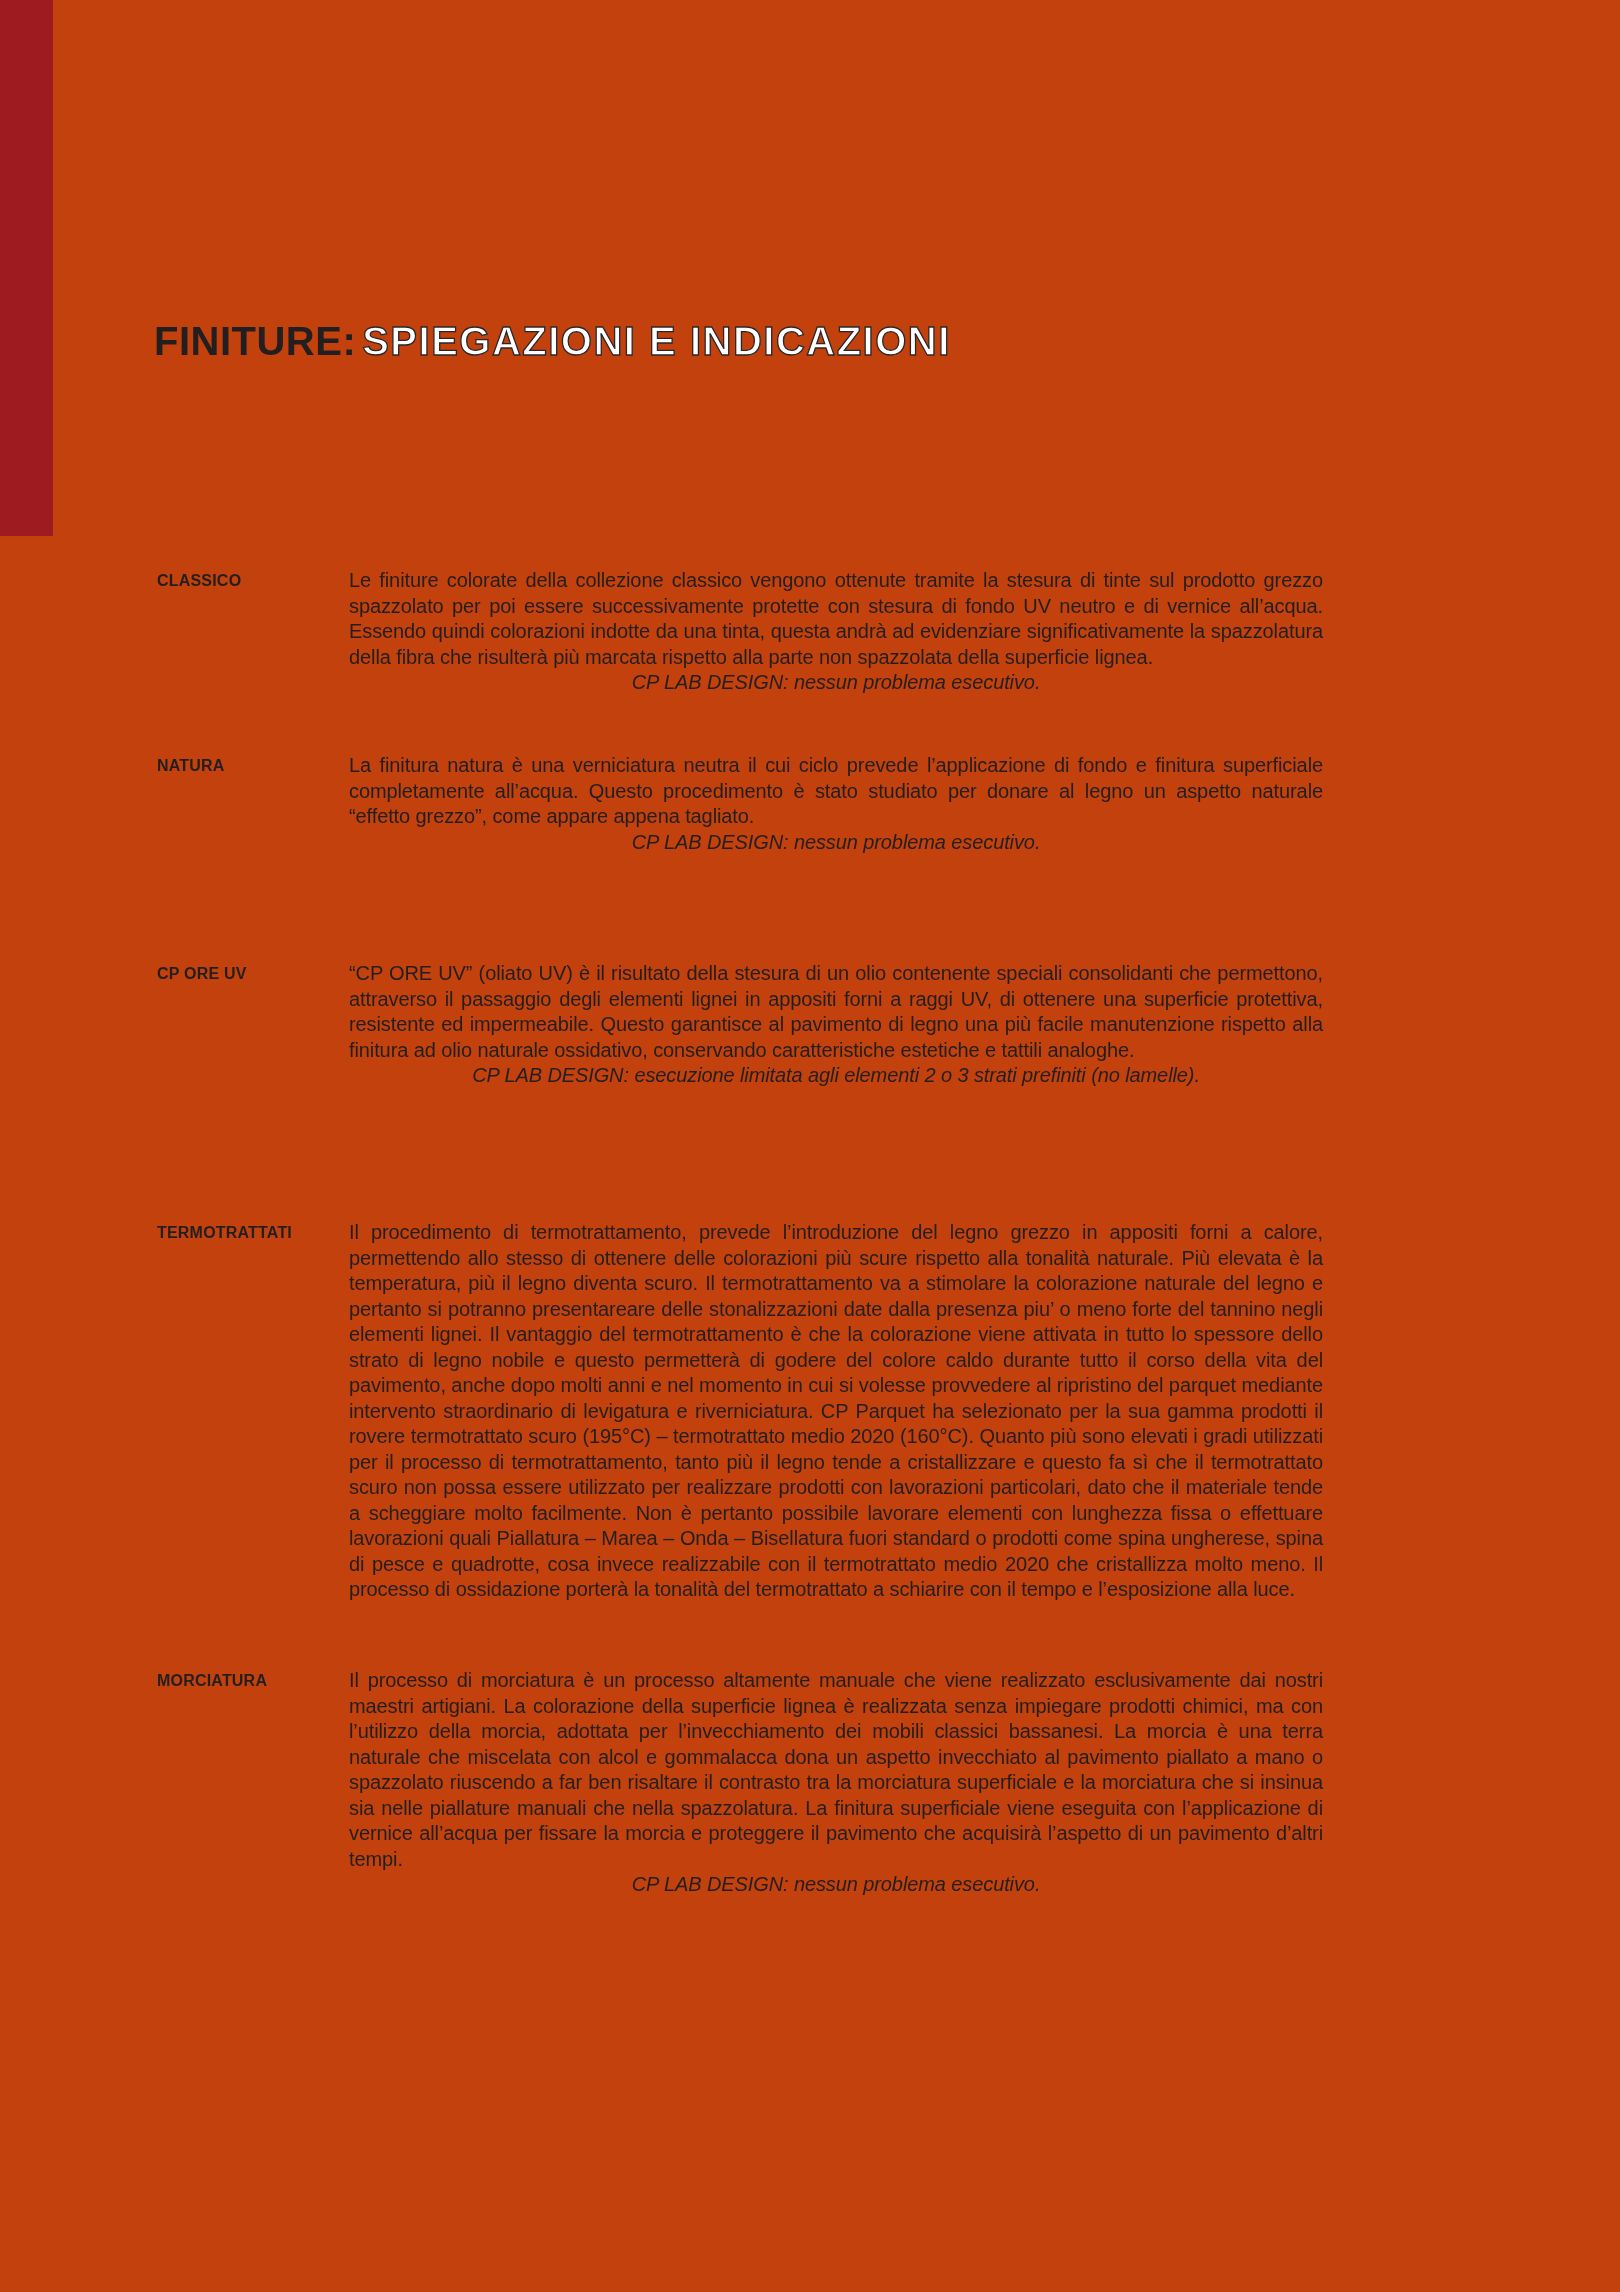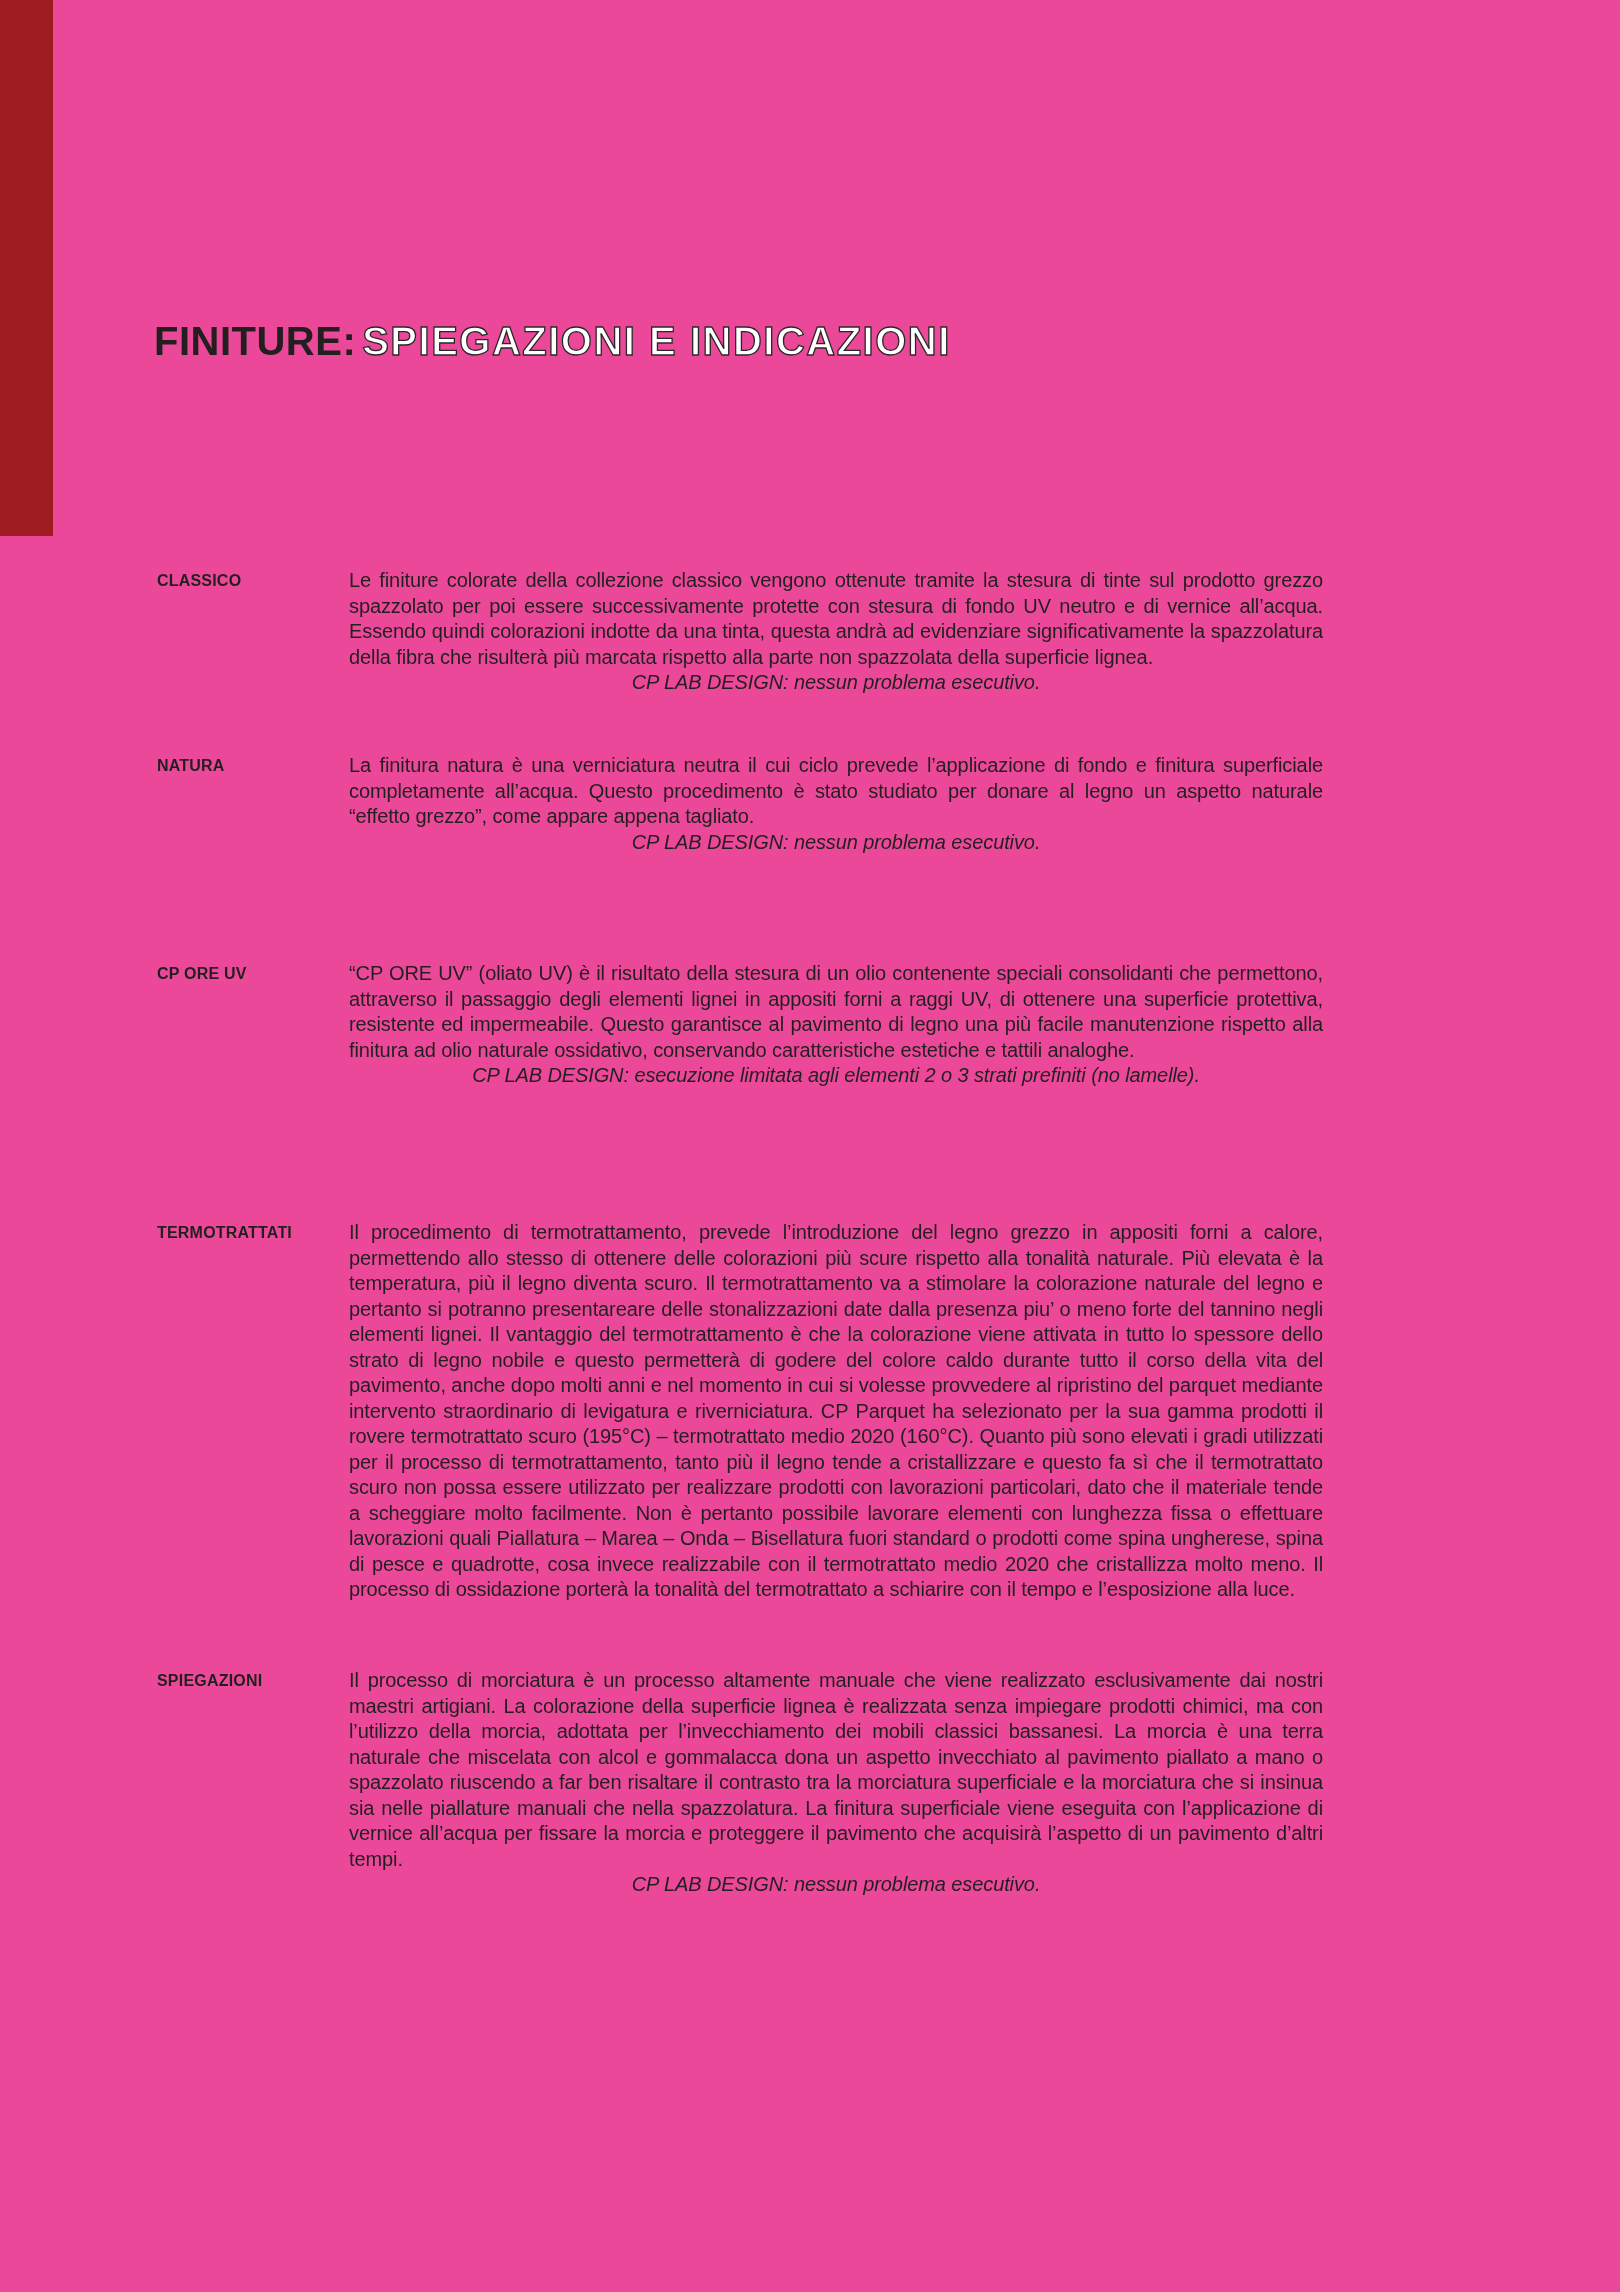--- a/index.html
+++ b/index.html
@@ -4,21 +4,21 @@
 <style>
   html, body {
     margin: 0;
     padding: 0;
     background: #ffffff;
   }
   .page {
     position: relative;
     width: 1620px;
     height: 2293px;
-    background: #ec4899;
+    background: #c2410c;
     font-family: "Liberation Sans", "DejaVu Sans", sans-serif;
     color: #231f20;
     overflow: hidden;
   }
   .accent-bar {
     position: absolute;
     left: 0;
     top: 0;
     width: 53px;
     height: 536px;
@@ -113,21 +113,21 @@
   </section>
 
   <section class="sec" style="top:1220px">
     <div class="sec-label">TERMOTRATTATI</div>
     <div class="sec-body">
       <p class="para">Il procedimento di termotrattamento, prevede l’introduzione del legno grezzo in appositi forni a calore, permettendo allo stesso di ottenere delle colorazioni più scure rispetto alla tonalità naturale. Più elevata è la temperatura, più il legno diventa scuro. Il termotrattamento va a stimolare la colorazione naturale del legno e pertanto si potranno presentareare delle stonalizzazioni date dalla presenza piu’ o meno forte del tannino negli elementi lignei. Il vantaggio del termotrattamento è che la colorazione viene attivata in tutto lo spessore dello strato di legno nobile e questo permetterà di godere del colore caldo durante tutto il corso della vita del pavimento, anche dopo molti anni e nel momento in cui si volesse provvedere al ripristino del parquet mediante intervento straordinario di levigatura e riverniciatura. CP Parquet ha selezionato per la sua gamma prodotti il rovere termotrattato scuro (195°C) – termotrattato medio 2020 (160°C). Quanto più sono elevati i gradi utilizzati per il processo di termotrattamento, tanto più il legno tende a cristallizzare e questo fa sì che il termotrattato scuro non possa essere utilizzato per realizzare prodotti con lavorazioni particolari, dato che il materiale tende a scheggiare molto facilmente. Non è pertanto possibile lavorare elementi con lunghezza fissa o effettuare lavorazioni quali Piallatura – Marea – Onda – Bisellatura fuori standard o prodotti come spina ungherese, spina di pesce e quadrotte, cosa invece realizzabile con il termotrattato medio 2020 che cristallizza molto meno. Il processo di ossidazione porterà la tonalità del termotrattato a schiarire con il tempo e l’esposizione alla luce.</p>
     </div>
   </section>
 
   <section class="sec" style="top:1668px">
-    <div class="sec-label">SPIEGAZIONI</div>
+    <div class="sec-label">MORCIATURA</div>
     <div class="sec-body">
       <p class="para">Il processo di morciatura è un processo altamente manuale che viene realizzato esclusivamente dai nostri maestri artigiani. La colorazione della superficie lignea è realizzata senza impiegare prodotti chimici, ma con l’utilizzo della morcia, adottata per l’invecchiamento dei mobili classici bassanesi. La morcia è una terra naturale che miscelata con alcol e gommalacca dona un aspetto invecchiato al pavimento piallato a mano o spazzolato riuscendo a far ben risaltare il contrasto tra la morciatura superficiale e la morciatura che si insinua sia nelle piallature manuali che nella spazzolatura. La finitura superficiale viene eseguita con l’applicazione di vernice all’acqua per fissare la morcia e proteggere il pavimento che acquisirà l’aspetto di un pavimento d’altri tempi.</p>
       <p class="para italic">CP LAB DESIGN: nessun problema esecutivo.</p>
     </div>
   </section>
 
 </div>
 
 
 </body></html>

